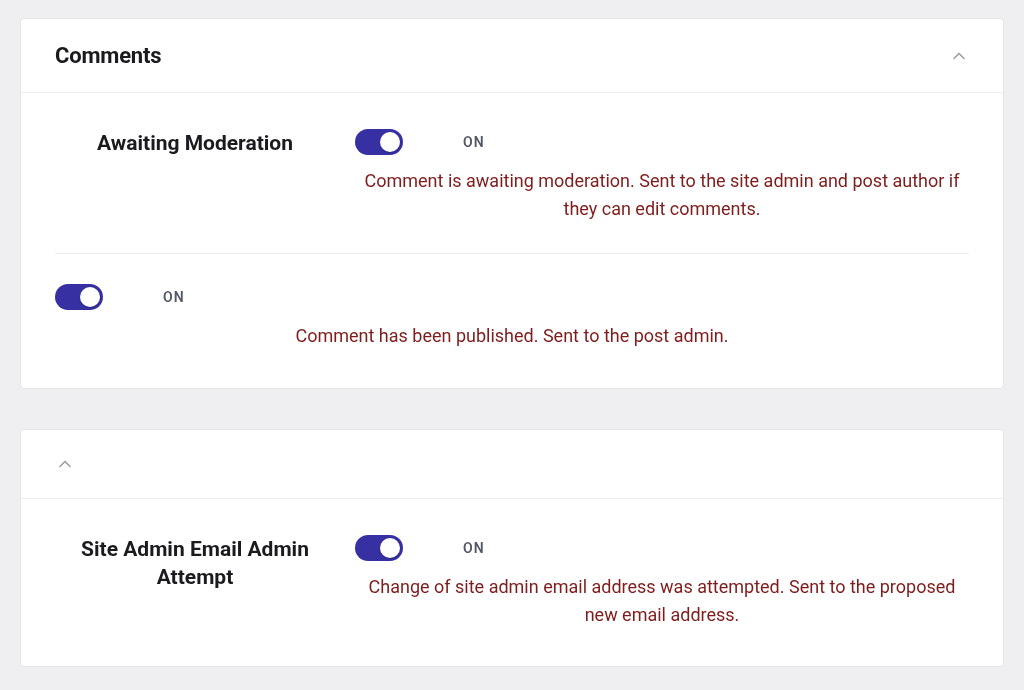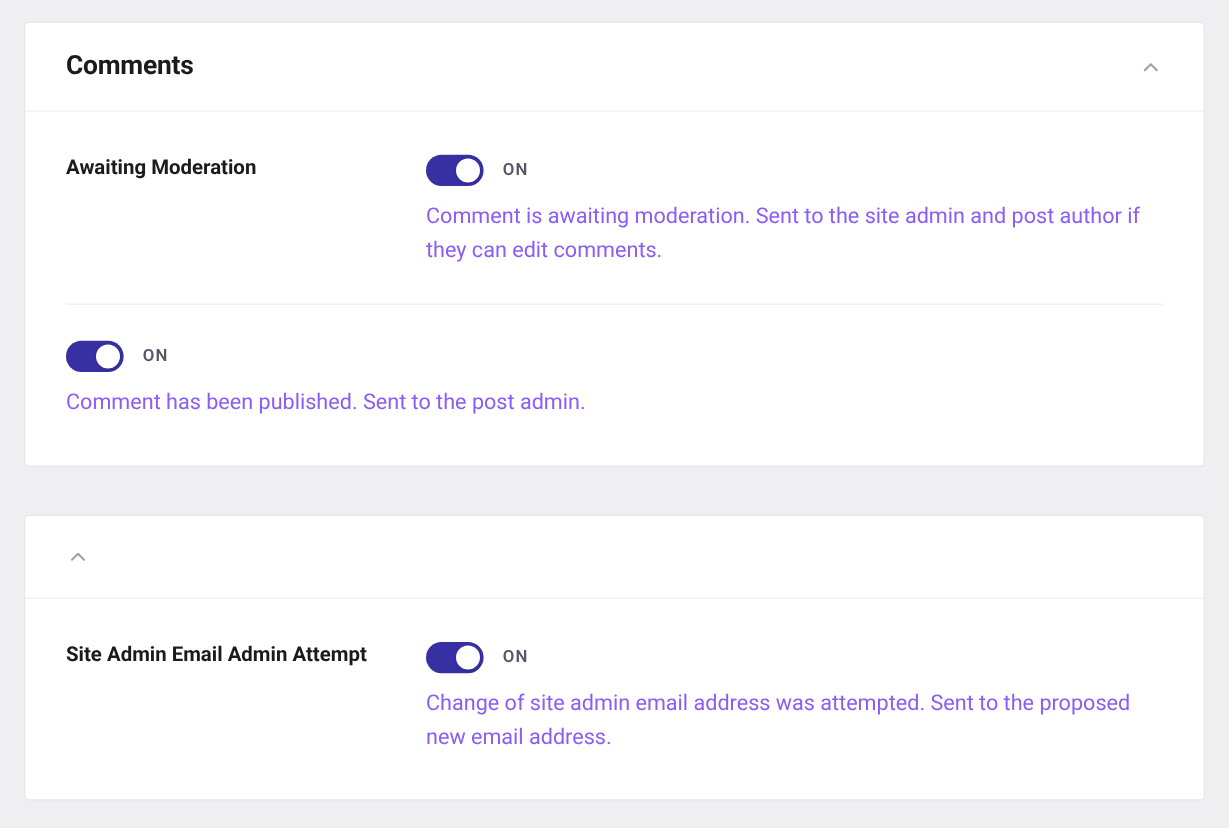--- a/index.html
+++ b/index.html
@@ -7,20 +7,21 @@
       background: #efeff1;
       font-family: -apple-system, BlinkMacSystemFont, "Segoe UI", Roboto, Helvetica, Arial, sans-serif;
       padding: 18px 20px;
       width: 1024px;
     }
     .panel {
       background: #ffffff;
       border: 1px solid #e5e5ea;
       border-radius: 4px;
       margin-bottom: 40px;
+      text-align: center;
     }
     .panel-header {
       display: flex;
       align-items: center;
       justify-content: space-between;
       padding: 24px 34px;
       border-bottom: 1px solid #ededf0;
       cursor: pointer;
     }
     .panel-header h2 {
@@ -39,21 +40,21 @@
     .setting-row {
       display: flex;
       align-items: flex-start;
       padding: 30px 0 30px 0;
     }
     .setting-row + .setting-row {
       border-top: 1px solid #eeeef1;
     }
     .setting-label {
       flex: 0 0 300px;
-      font-size: 17px;
+      font-size: 21px;
       font-weight: 700;
       color: #1b1b1f;
       line-height: 1.35;
       padding-right: 20px;
     }
     .setting-content {
       flex: 1 1 auto;
     }
     .toggle-line {
       display: flex;
@@ -79,24 +80,25 @@
       height: 20px;
       background: #ffffff;
       border-radius: 50%;
       box-shadow: 0 1px 2px rgba(0,0,0,0.2);
     }
     .toggle-state {
       font-size: 14px;
       font-weight: 600;
       color: #545766;
       letter-spacing: 1px;
+      margin-left: 44px;
     }
     .setting-desc {
       font-size: 18px;
-      color: #8b5cf6;
+      color: #7f1d1d;
       line-height: 1.55;
     }
   </style>
 </head>
 <body>
 
 <div class="panel">
   <div class="panel-header">
     <h2>Comments</h2>
     <span class="chevron">

